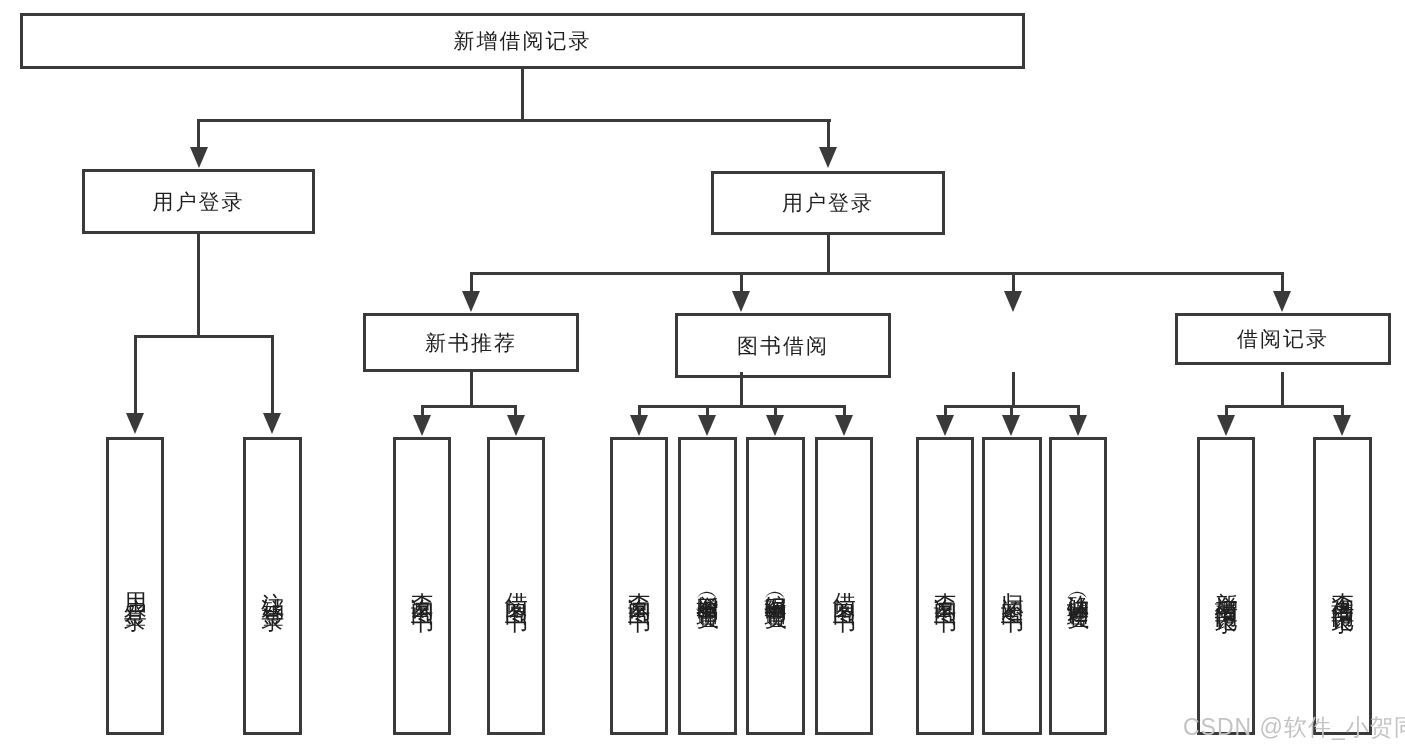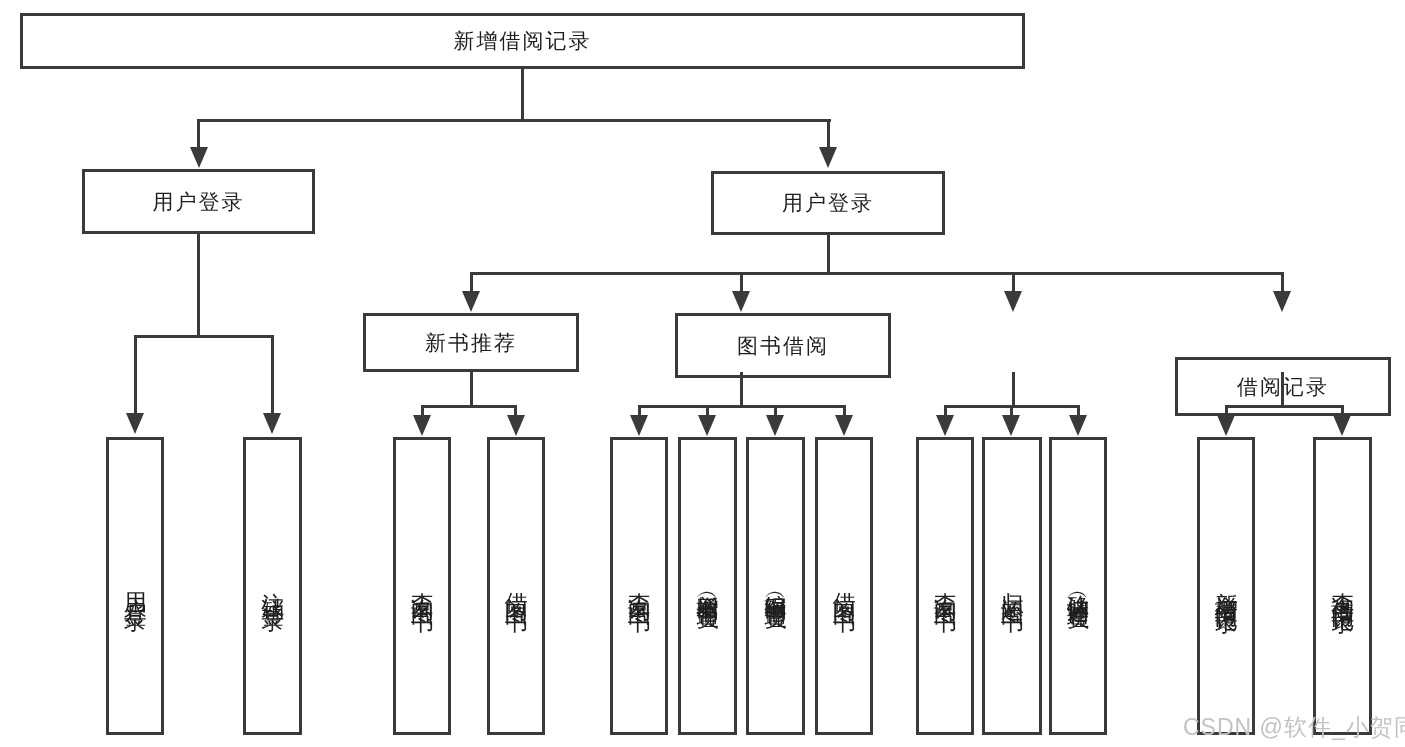--- a/index.html
+++ b/index.html
@@ -79,21 +79,21 @@
 
   <div class="node" style="left:363px;top:313px;width:216px;height:59px;">
     <span class="hlabel">新书推荐</span>
   </div>
 
   <div class="node" style="left:633px;top:313px;width:216px;height:65px;margin-left:42px;">
     <span class="hlabel">图书借阅</span>
   </div>
 
 
-  <div class="node" style="left:1175px;top:313px;width:216px;height:59px;margin-top:44px;">
+  <div class="node" style="left:1175px;top:313px;width:216px;height:52px;">
     <span class="hlabel">借阅记录</span>
   </div>
 
   <div class="node" style="left:106px;top:437px;width:58px;height:298px;">
     <span class="vlabel">用户登录</span>
   </div>
   <div class="node" style="left:243px;top:437px;width:59px;height:298px;">
     <span class="vlabel">注销登录</span>
   </div>
 

